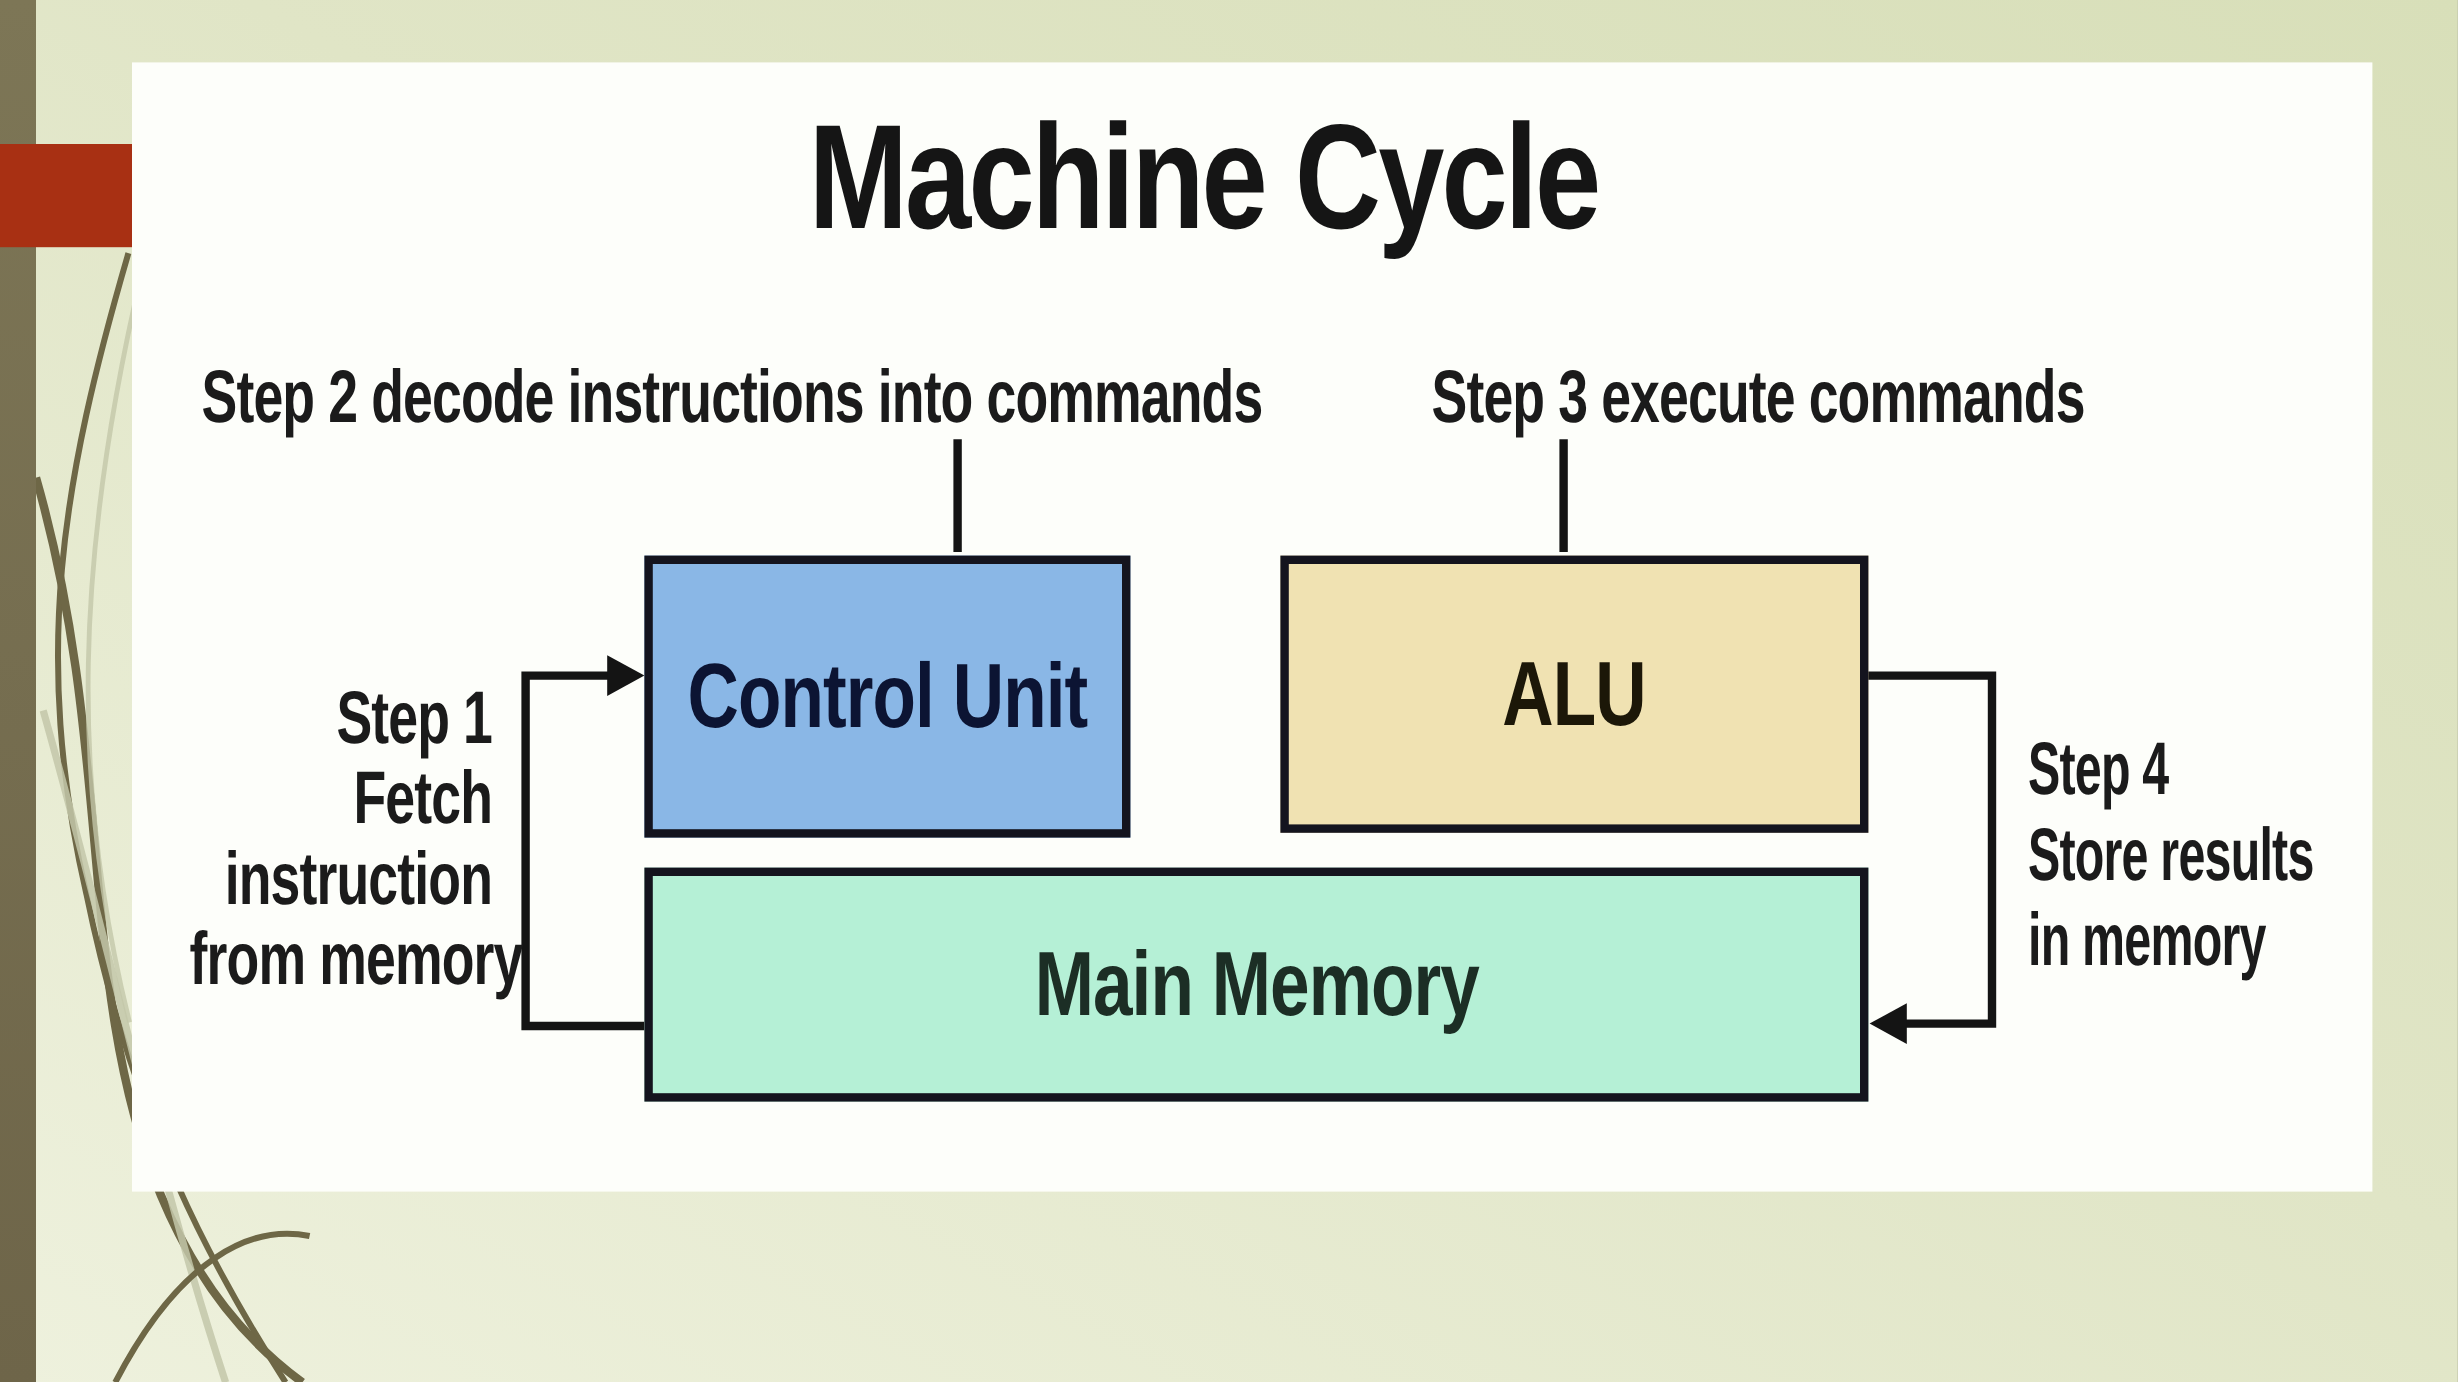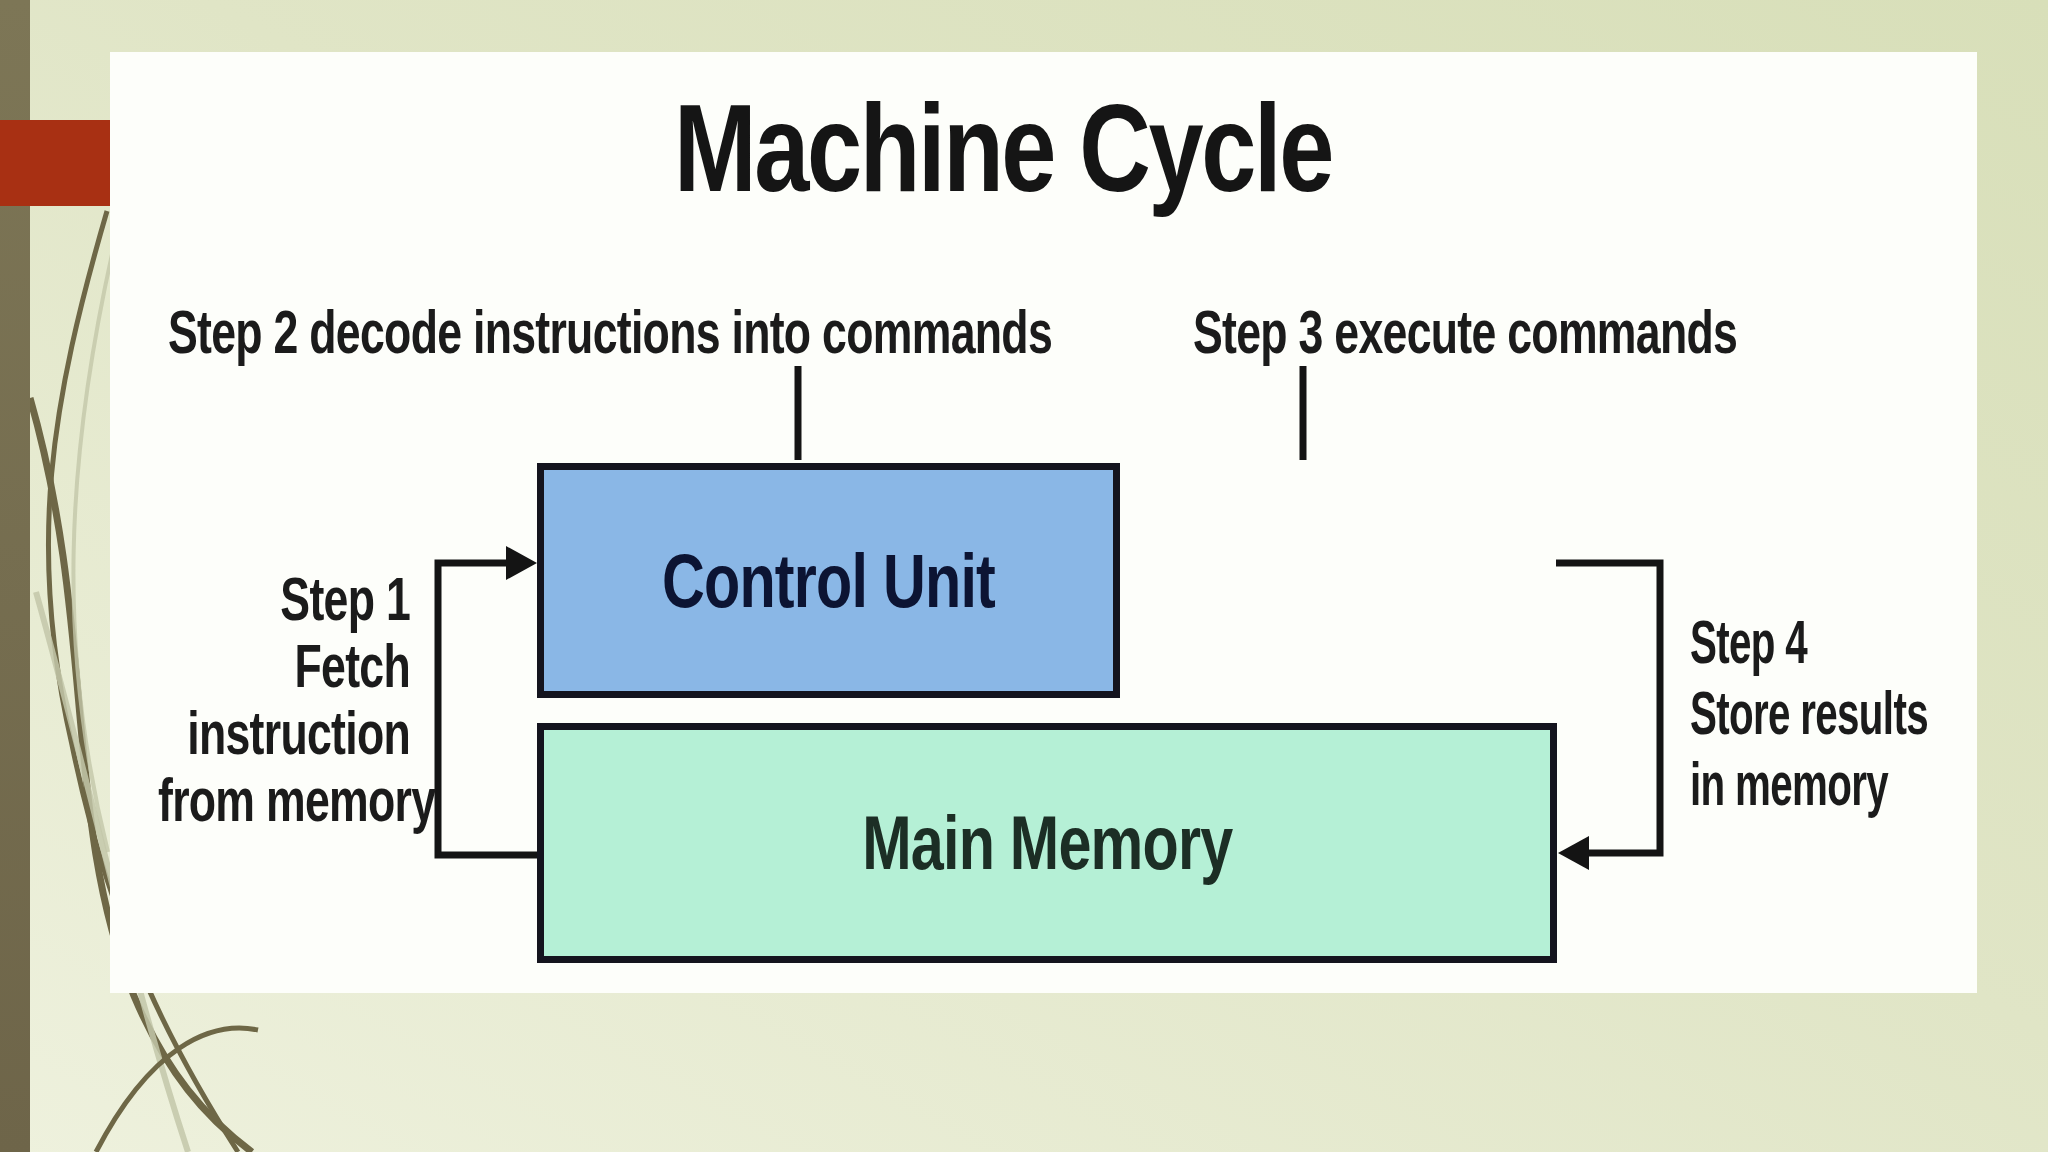--- a/index.html
+++ b/index.html
@@ -41,25 +41,25 @@
   .step4{left:1690px;top:606px;text-align:left;line-height:71px;transform:scaleX(0.65);transform-origin:0 0;}
   
   .box{
     position:absolute;z-index:6;box-sizing:border-box;border:7px solid #14141e;
     display:flex;align-items:center;justify-content:center;
   }
   .box .boxlabel{
     font-size:76px;font-weight:bold;letter-spacing:-1px;line-height:1;
     transform:scaleX(0.78);white-space:nowrap;
   }
-  .box-cu{left:537px;top:463px;width:583px;height:235px;background:#8ab7e6;}
+  .box-cu{left:537px;top:463px;width:405px;height:235px;background:#8ab7e6;}
   .box-cu .boxlabel{color:#0c1433;}
   .box-alu{left:1067px;top:463px;width:490px;height:231px;background:#f0e2b2;}
   .box-alu .boxlabel{color:#1c1708;}
-  .box-mm{left:537px;top:723px;width:1020px;height:240px;background:#b5f0d6;}
+  .box-mm{left:537px;top:723px;width:1020px;height:195px;background:#b5f0d6;}
   .box-mm .boxlabel{color:#1c2e25;}
 </style>
 </head>
 <body>
 
 <div id="slide">
 
   <div class="bg"></div>
 
   <svg class="curves" viewBox="0 0 2048 1152" aria-hidden="true">
@@ -102,17 +102,20 @@
 
   <div class="stepblock step4">
     <div>Step 4</div>
     <div>Store results</div>
     <div>in memory</div>
   </div>
 
   <div class="box box-cu">
     <span class="boxlabel">Control Unit</span>
   </div>
+  <div class="box box-alu">
+    <span class="boxlabel">ALU</span>
+  </div>
   <div class="box box-mm">
     <span class="boxlabel">Main Memory</span>
   </div>
 
 </div>
 
 </body></html>

